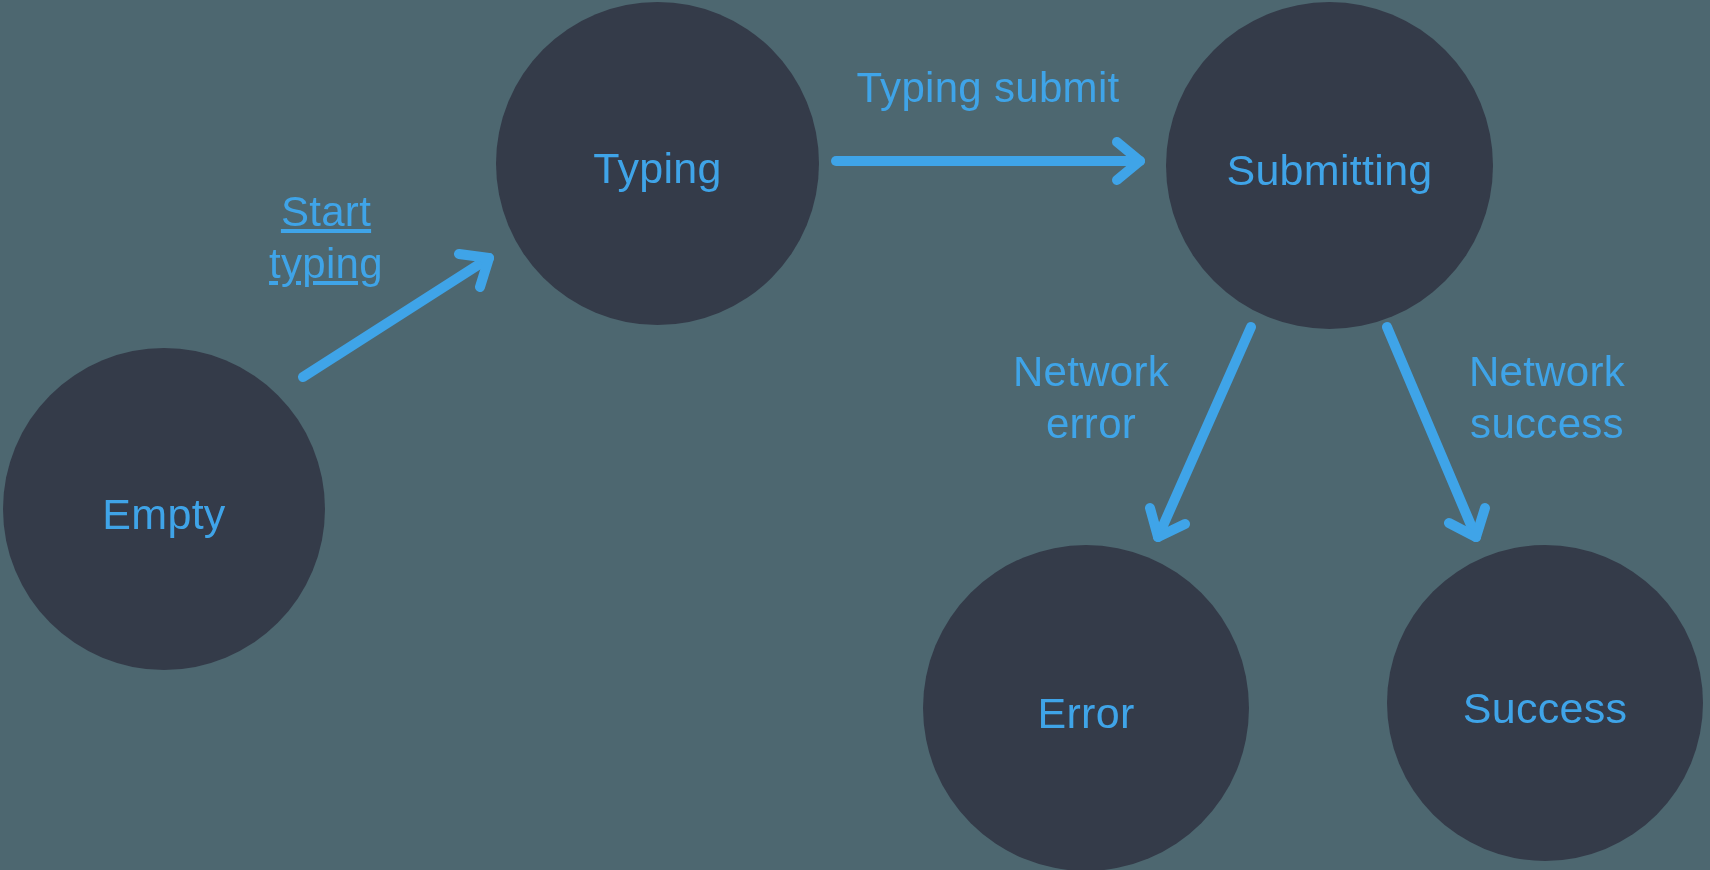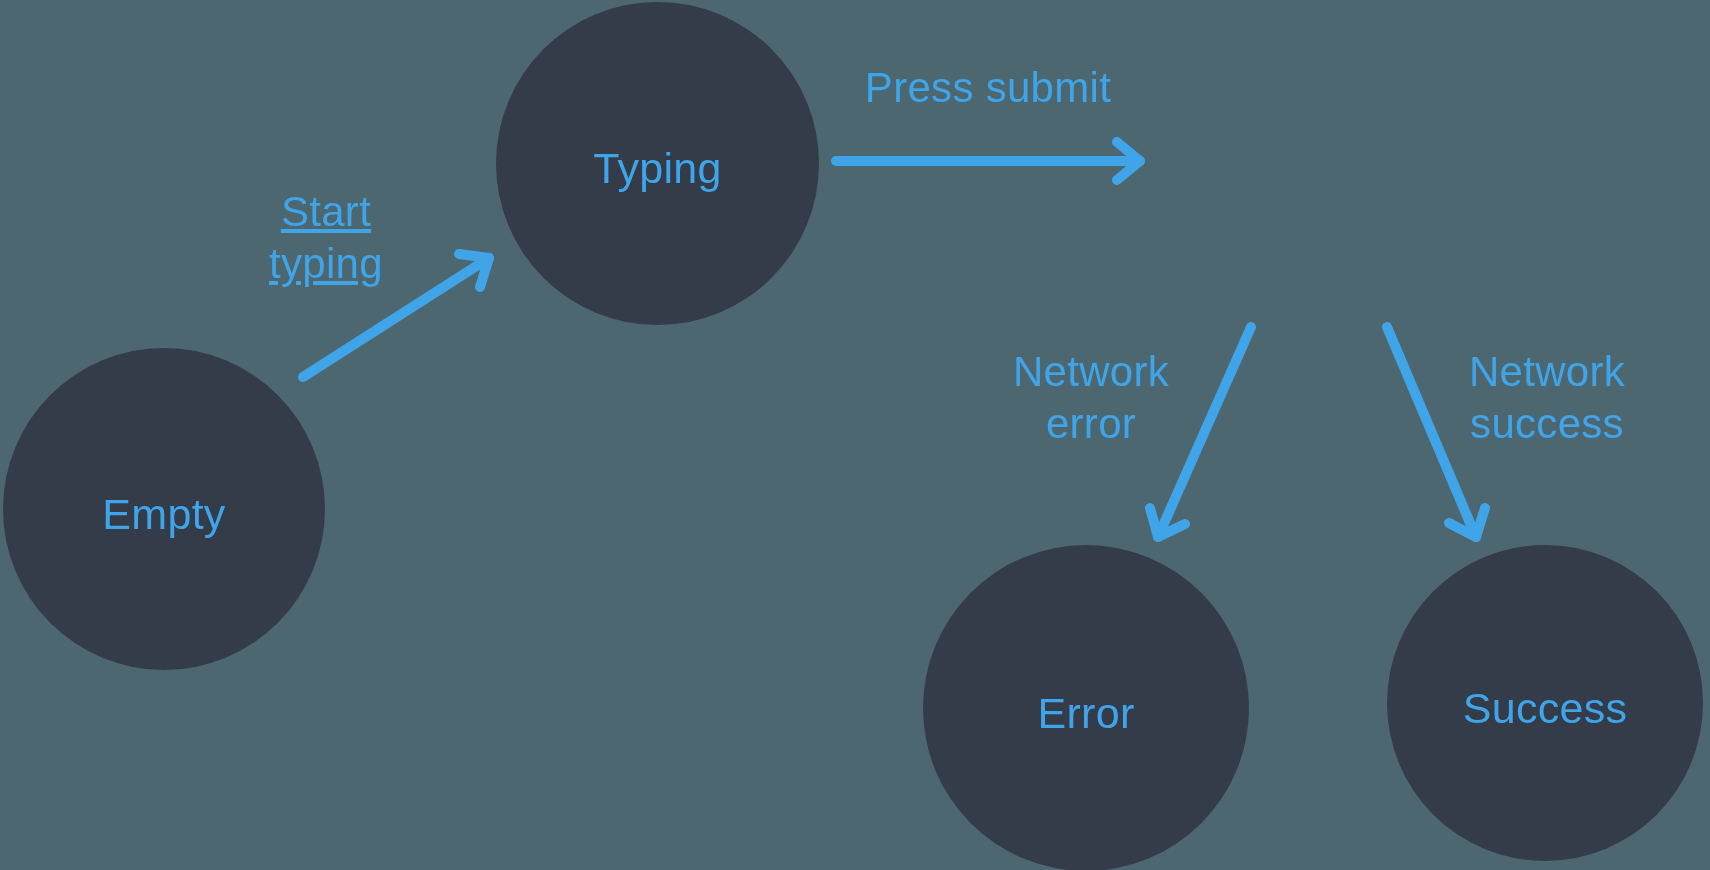--- a/index.html
+++ b/index.html
@@ -82,36 +82,39 @@
   </svg>
 
   <div class="node" id="node-empty">
     <span class="node-label">Empty</span>
   </div>
 
   <div class="node" id="node-typing">
     <span class="node-label">Typing</span>
   </div>
 
+  <div class="node" id="node-submitting">
+    <span class="node-label">Submitting</span>
+  </div>
 
   <div class="node" id="node-error">
     <span class="node-label">Error</span>
   </div>
 
   <div class="node" id="node-success">
     <span class="node-label">Success</span>
   </div>
 
   <div class="edge-label" id="label-start-typing">
     <span>Start</span>
     <span>typing</span>
   </div>
 
   <div class="edge-label" id="label-press-submit">
-    <span>Press submit</span>
+    <span>Typing submit</span>
   </div>
 
   <div class="edge-label" id="label-network-error">
     <span>Network</span>
     <span>error</span>
   </div>
 
   <div class="edge-label" id="label-network-success">
     <span>Network</span>
     <span>success</span>

